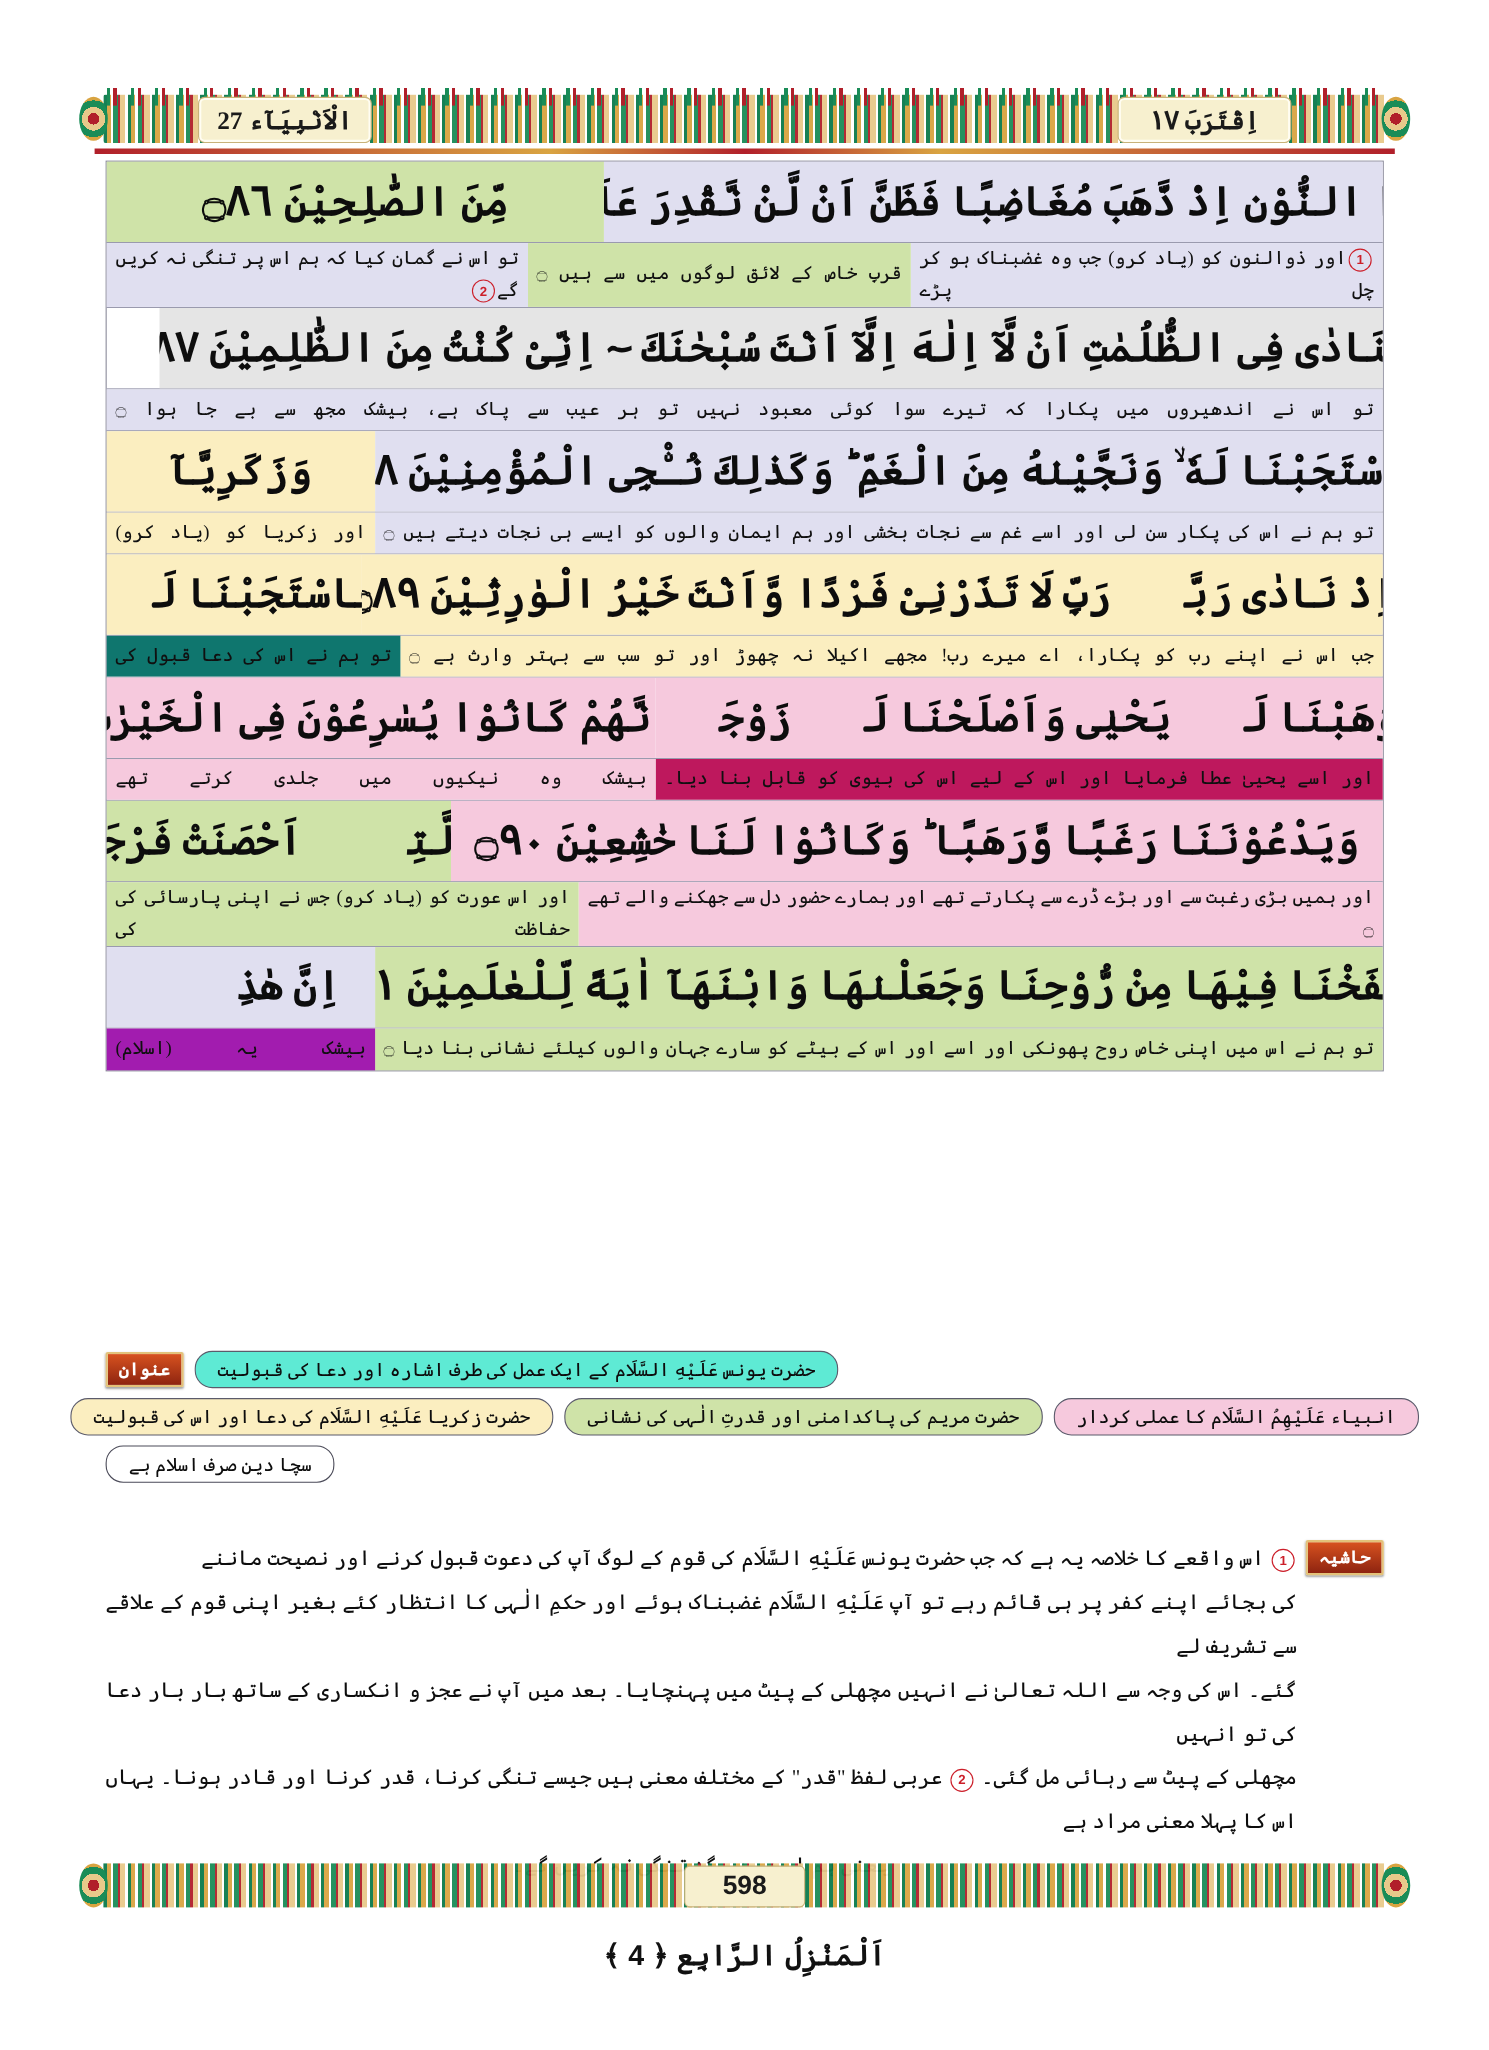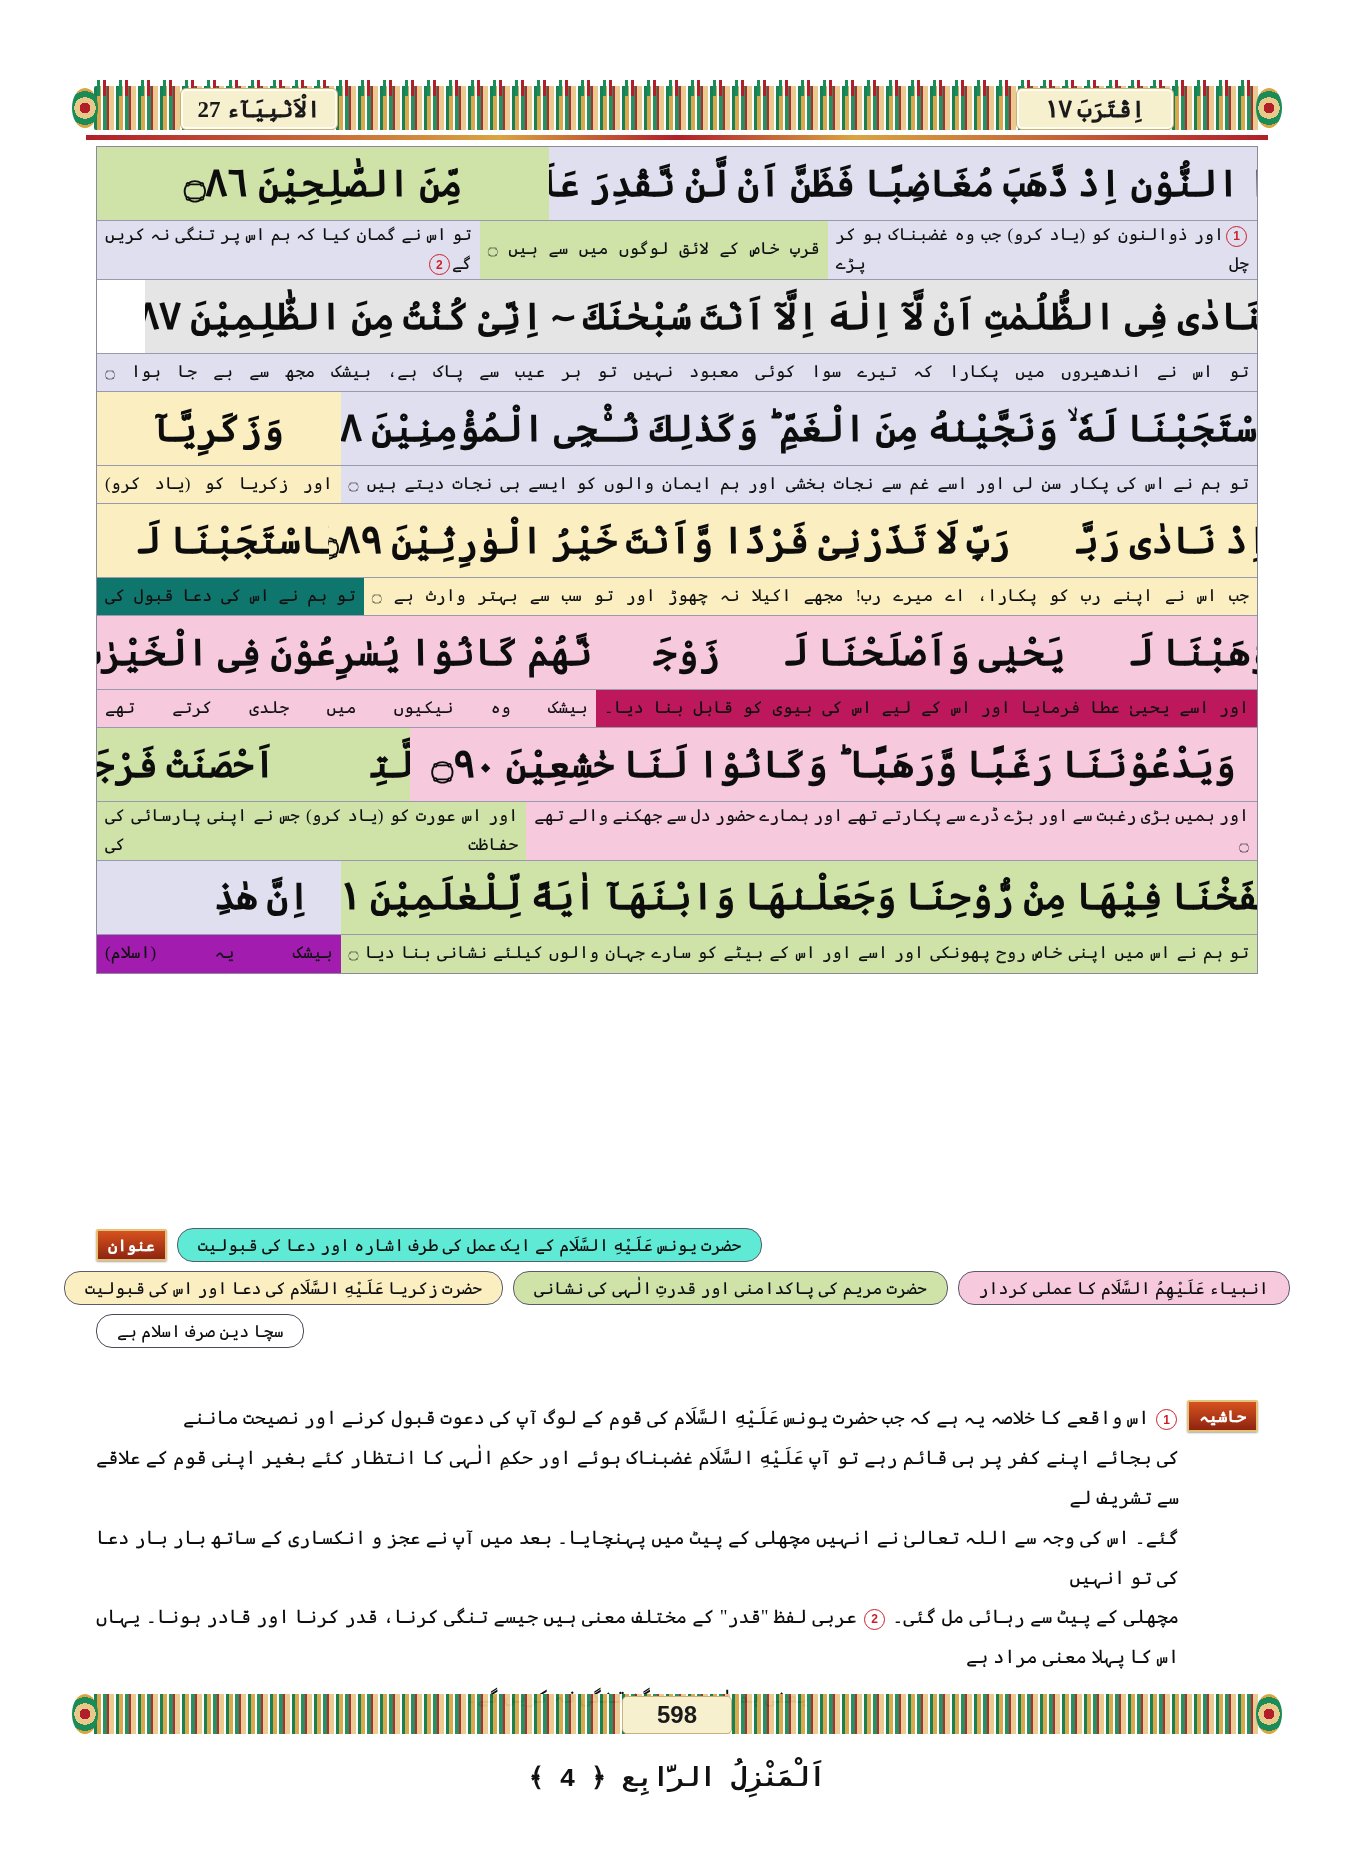--- a/index.html
+++ b/index.html
@@ -342,21 +342,21 @@
     font-weight: 700;
     color: #1a1a1a;
     z-index: 3;
   }
   .manzil {
     position: absolute;
     left: 0;
     right: 0;
     top: 1762px;
     text-align: center;
-    font-family: Liberation Mono, monospace;
+    font-family: Liberation Sans, sans-serif;
     font-size: 26px;
     font-weight: 700;
     color: #111;
     direction: rtl;
   }
 </style>
 </head>
 <body>
 
 <div class="page">

